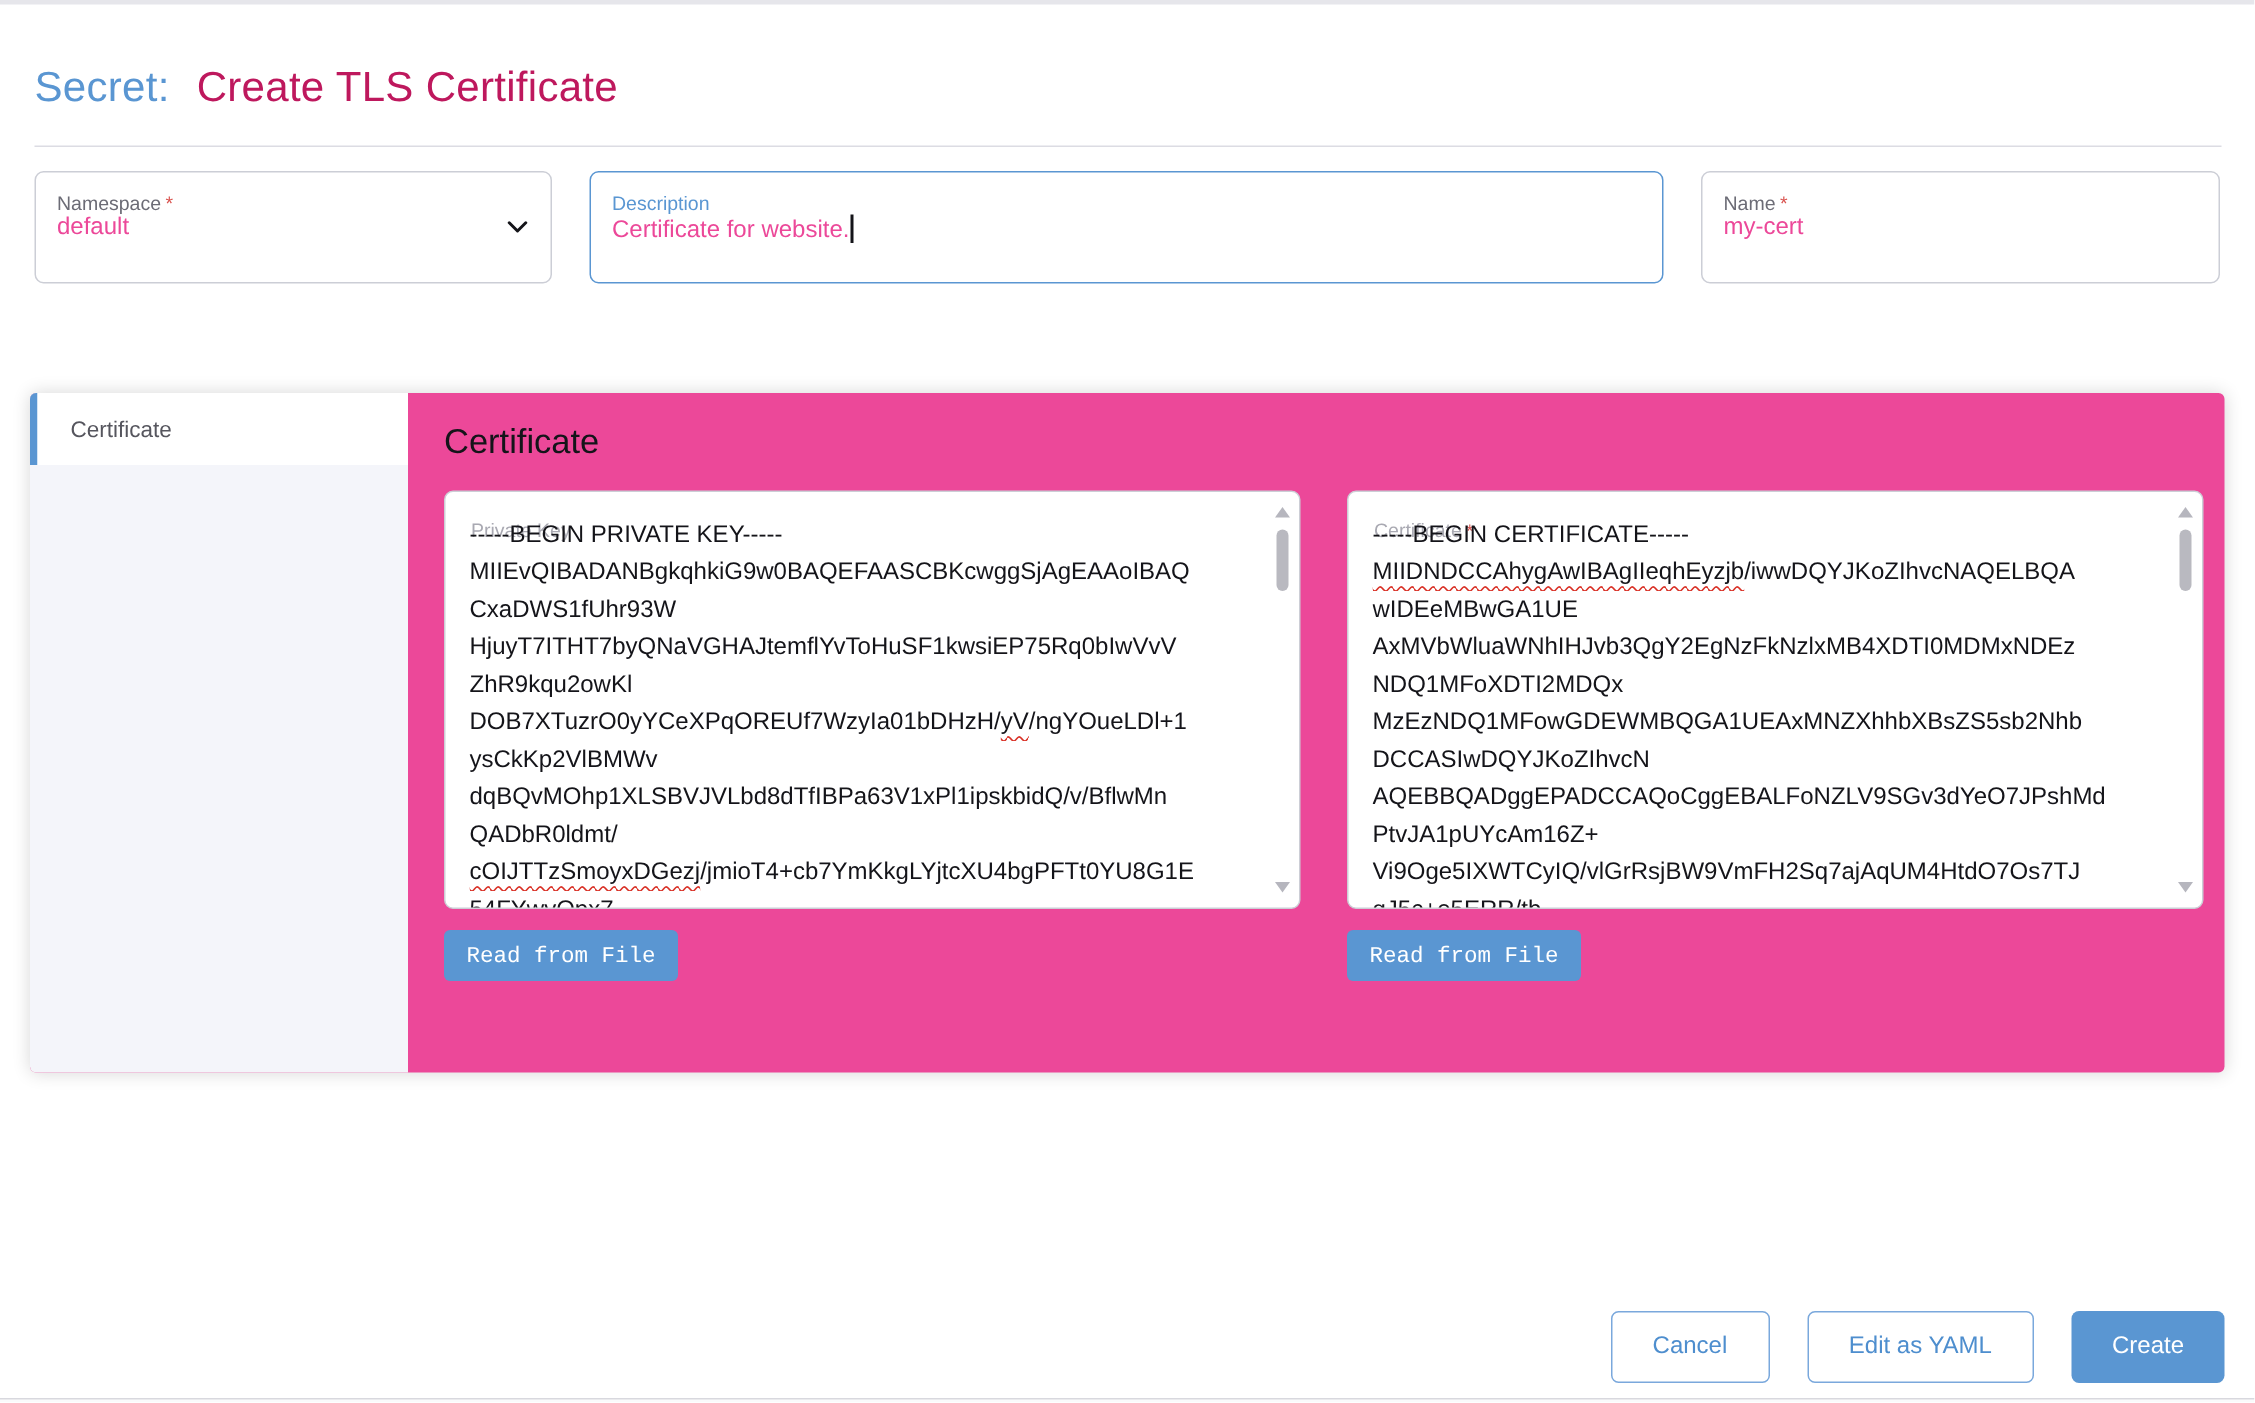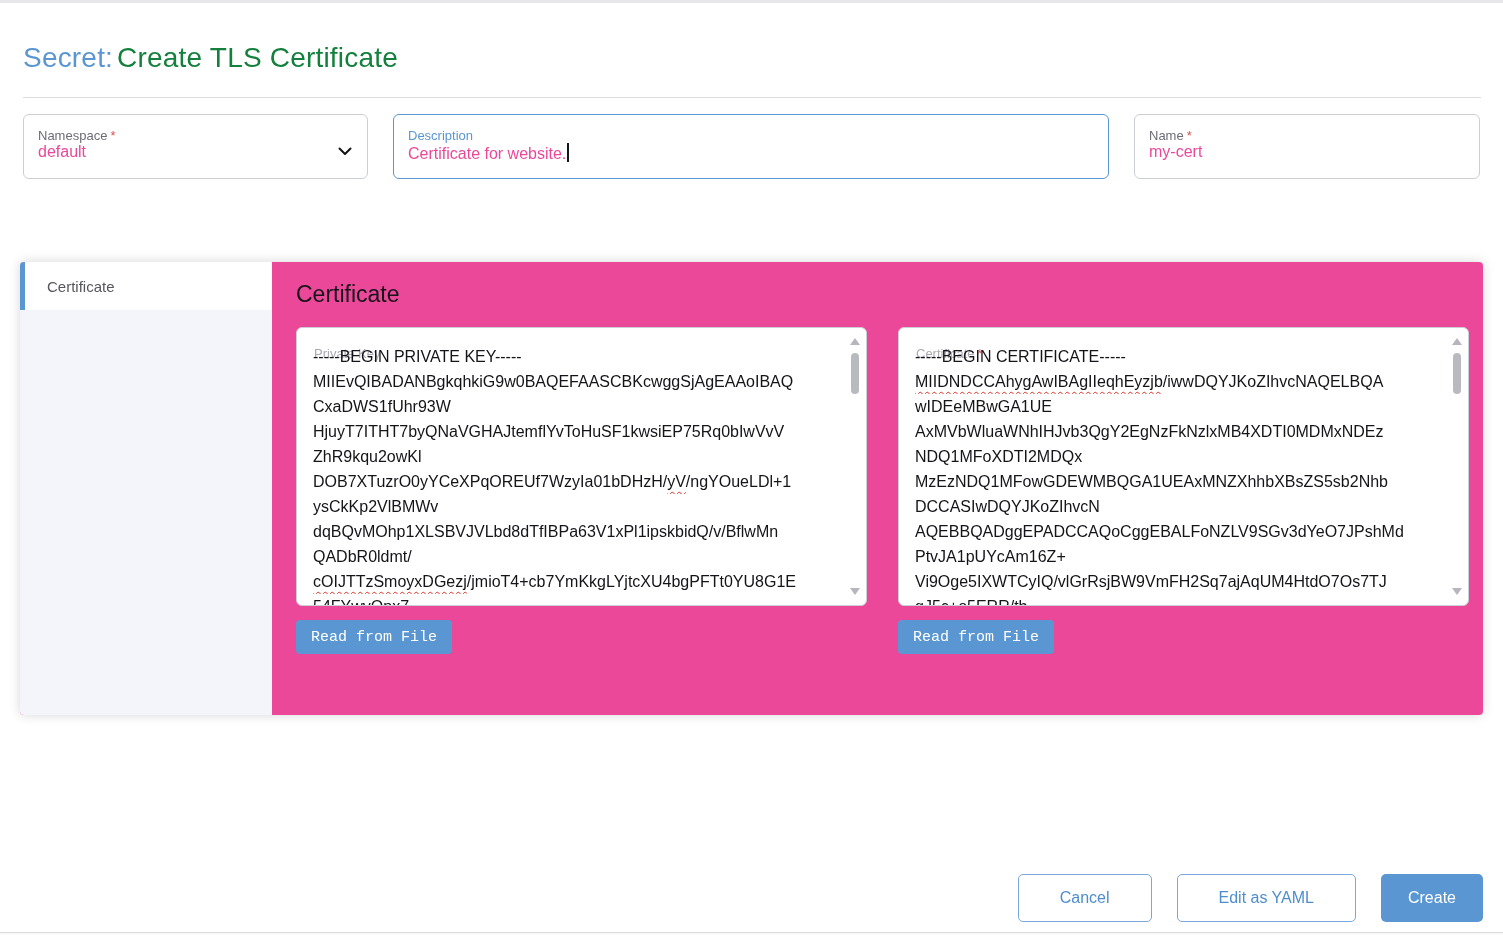--- a/index.html
+++ b/index.html
@@ -8,27 +8,27 @@
     position: relative;
     font-family: "Liberation Sans", sans-serif;
     background: #ffffff;
     color: #141419;
     overflow: hidden;
   }
   .top-line { position: absolute; top: 0; left: 0; right: 0; height: 3px; background: #e6e6eb; }
 
   .page-title { position: absolute; left: 23px; top: 42px; font-size: 28px; font-weight: 500; letter-spacing: 0.2px; }
   .page-title .kind { color: #5a96d2; }
-  .page-title .name { color: #15803d; margin-left: 4px; }
+  .page-title .name { color: #be185d; margin-left: 18px; }
 
   .title-divider { position: absolute; left: 23px; right: 22px; top: 97px; height: 1px; background: #dcdce3; }
 
   .form-row { position: absolute; left: 23px; top: 114px; display: flex; gap: 25px; }
   .field {
-    position: relative; height: 65px; border: 1px solid #ccced6; border-radius: 6px;
+    position: relative; height: 75px; border: 1px solid #ccced6; border-radius: 6px;
     background: #fff; padding: 13px 14px 0 14px;
   }
   .field.w-namespace { width: 345px; }
   .field.w-name { width: 346px; }
   .field.w-desc { width: 716px; border-color: #5a96d2; }
   .field-label { font-size: 13px; color: #6c6c76; }
   .field.w-desc .field-label { color: #5a96d2; }
   .req-star { color: #d9534f; margin-left: 3px; font-size: 13px; }
   .field-value { font-size: 16px; color: #ec4899; margin-top: 0; }
   .chevron { position: absolute; right: 14px; top: 28px; }
@@ -78,21 +78,21 @@
 
   .read-btn {
     margin-top: 14px; display: inline-flex; align-items: center;
     height: 34px; padding: 0 15px; background: #5a96d2; color: #ffffff;
     font-size: 15px; border: none; border-radius: 4px; cursor: pointer;
     font-family: Liberation Mono, monospace;
   }
 
   .footer { position: absolute; right: 20px; bottom: 13px; display: flex; gap: 25px; align-items: center; }
   .btn { height: 48px; display: inline-flex; align-items: center; justify-content: center; font-size: 16px; border-radius: 5px; cursor: pointer; font-family: "Liberation Sans", sans-serif; }
-  .btn-outline { background: #ffffff; color: #4e8ece; border: 1px solid #7aa8dc; padding: 0 41px; }
+  .btn-outline { background: #ffffff; color: #4e8ece; border: 1px solid #7aa8dc; padding: 0 27px; }
   .btn-solid { background: #5a96d2; color: #ffffff; border: none; padding: 0 27px; }
 
   .bottom-line { position: absolute; left: 0; right: 0; bottom: 2px; height: 1px; background: #d8d8de; }
   .bottom-strip { position: absolute; left: 0; right: 0; bottom: 0; height: 2px; background: #fafafb; }
 </style>
 </head>
 <body>
 
 <div class="top-line"></div>
 

